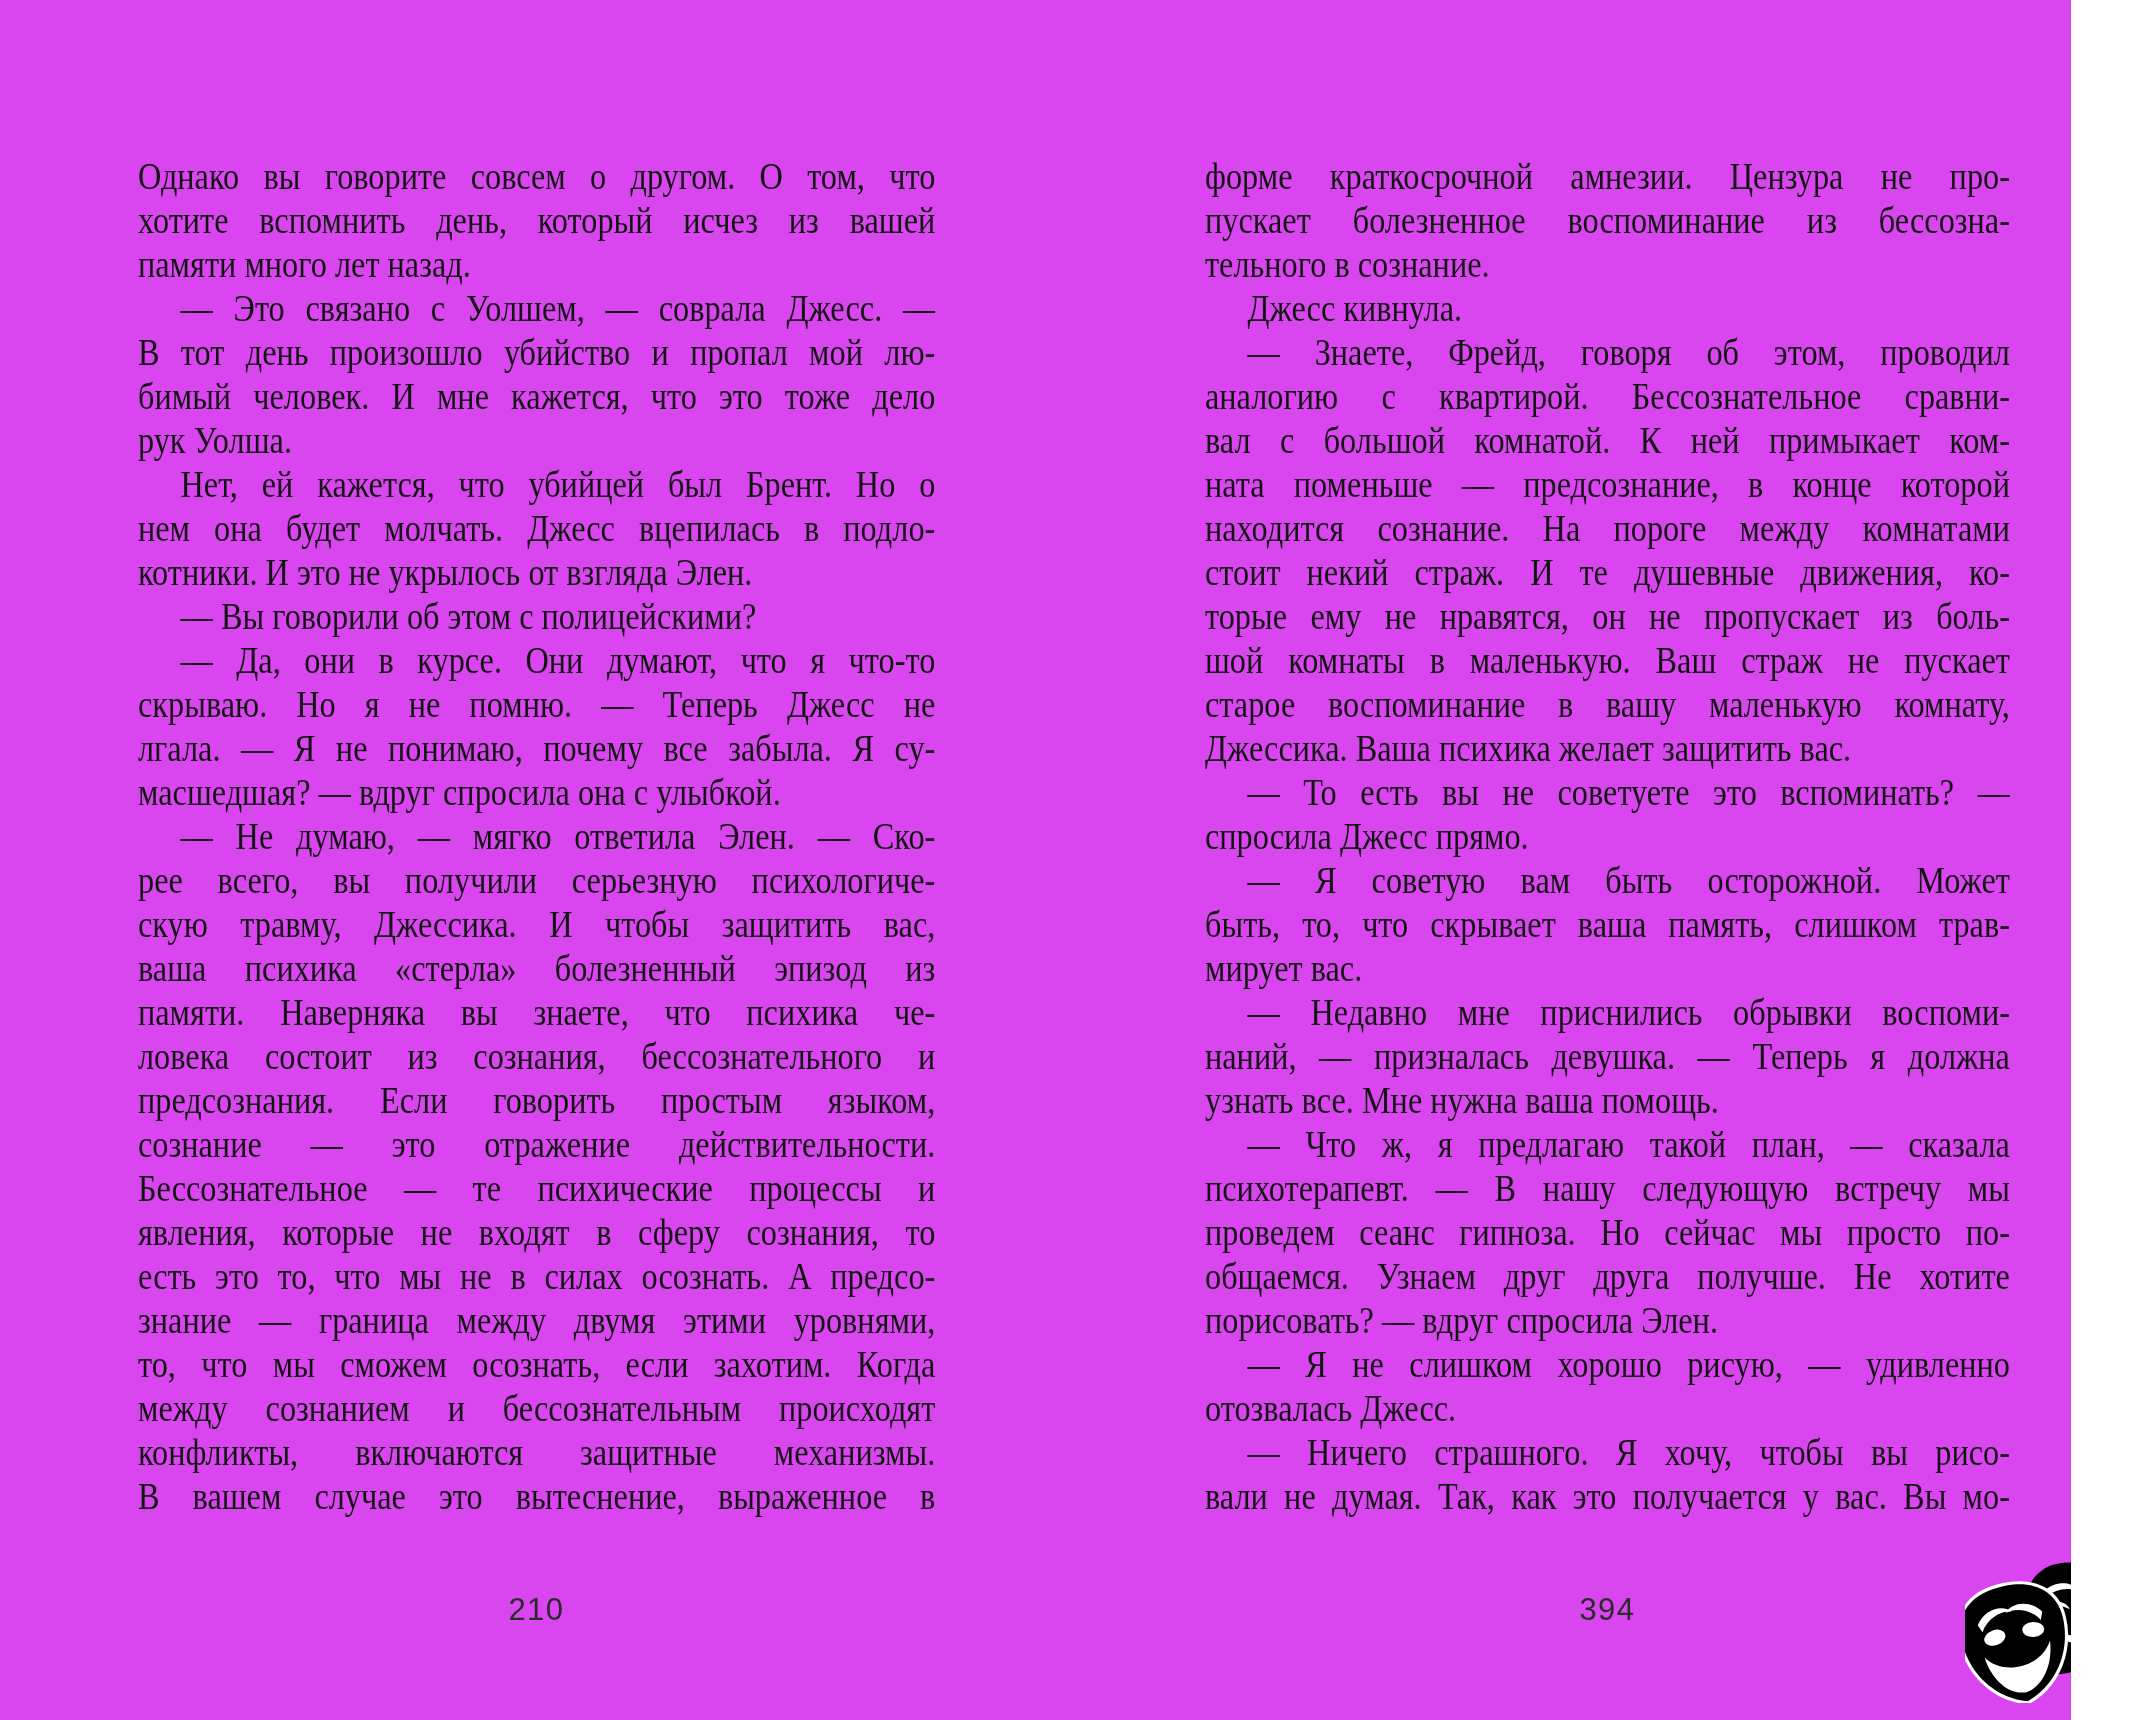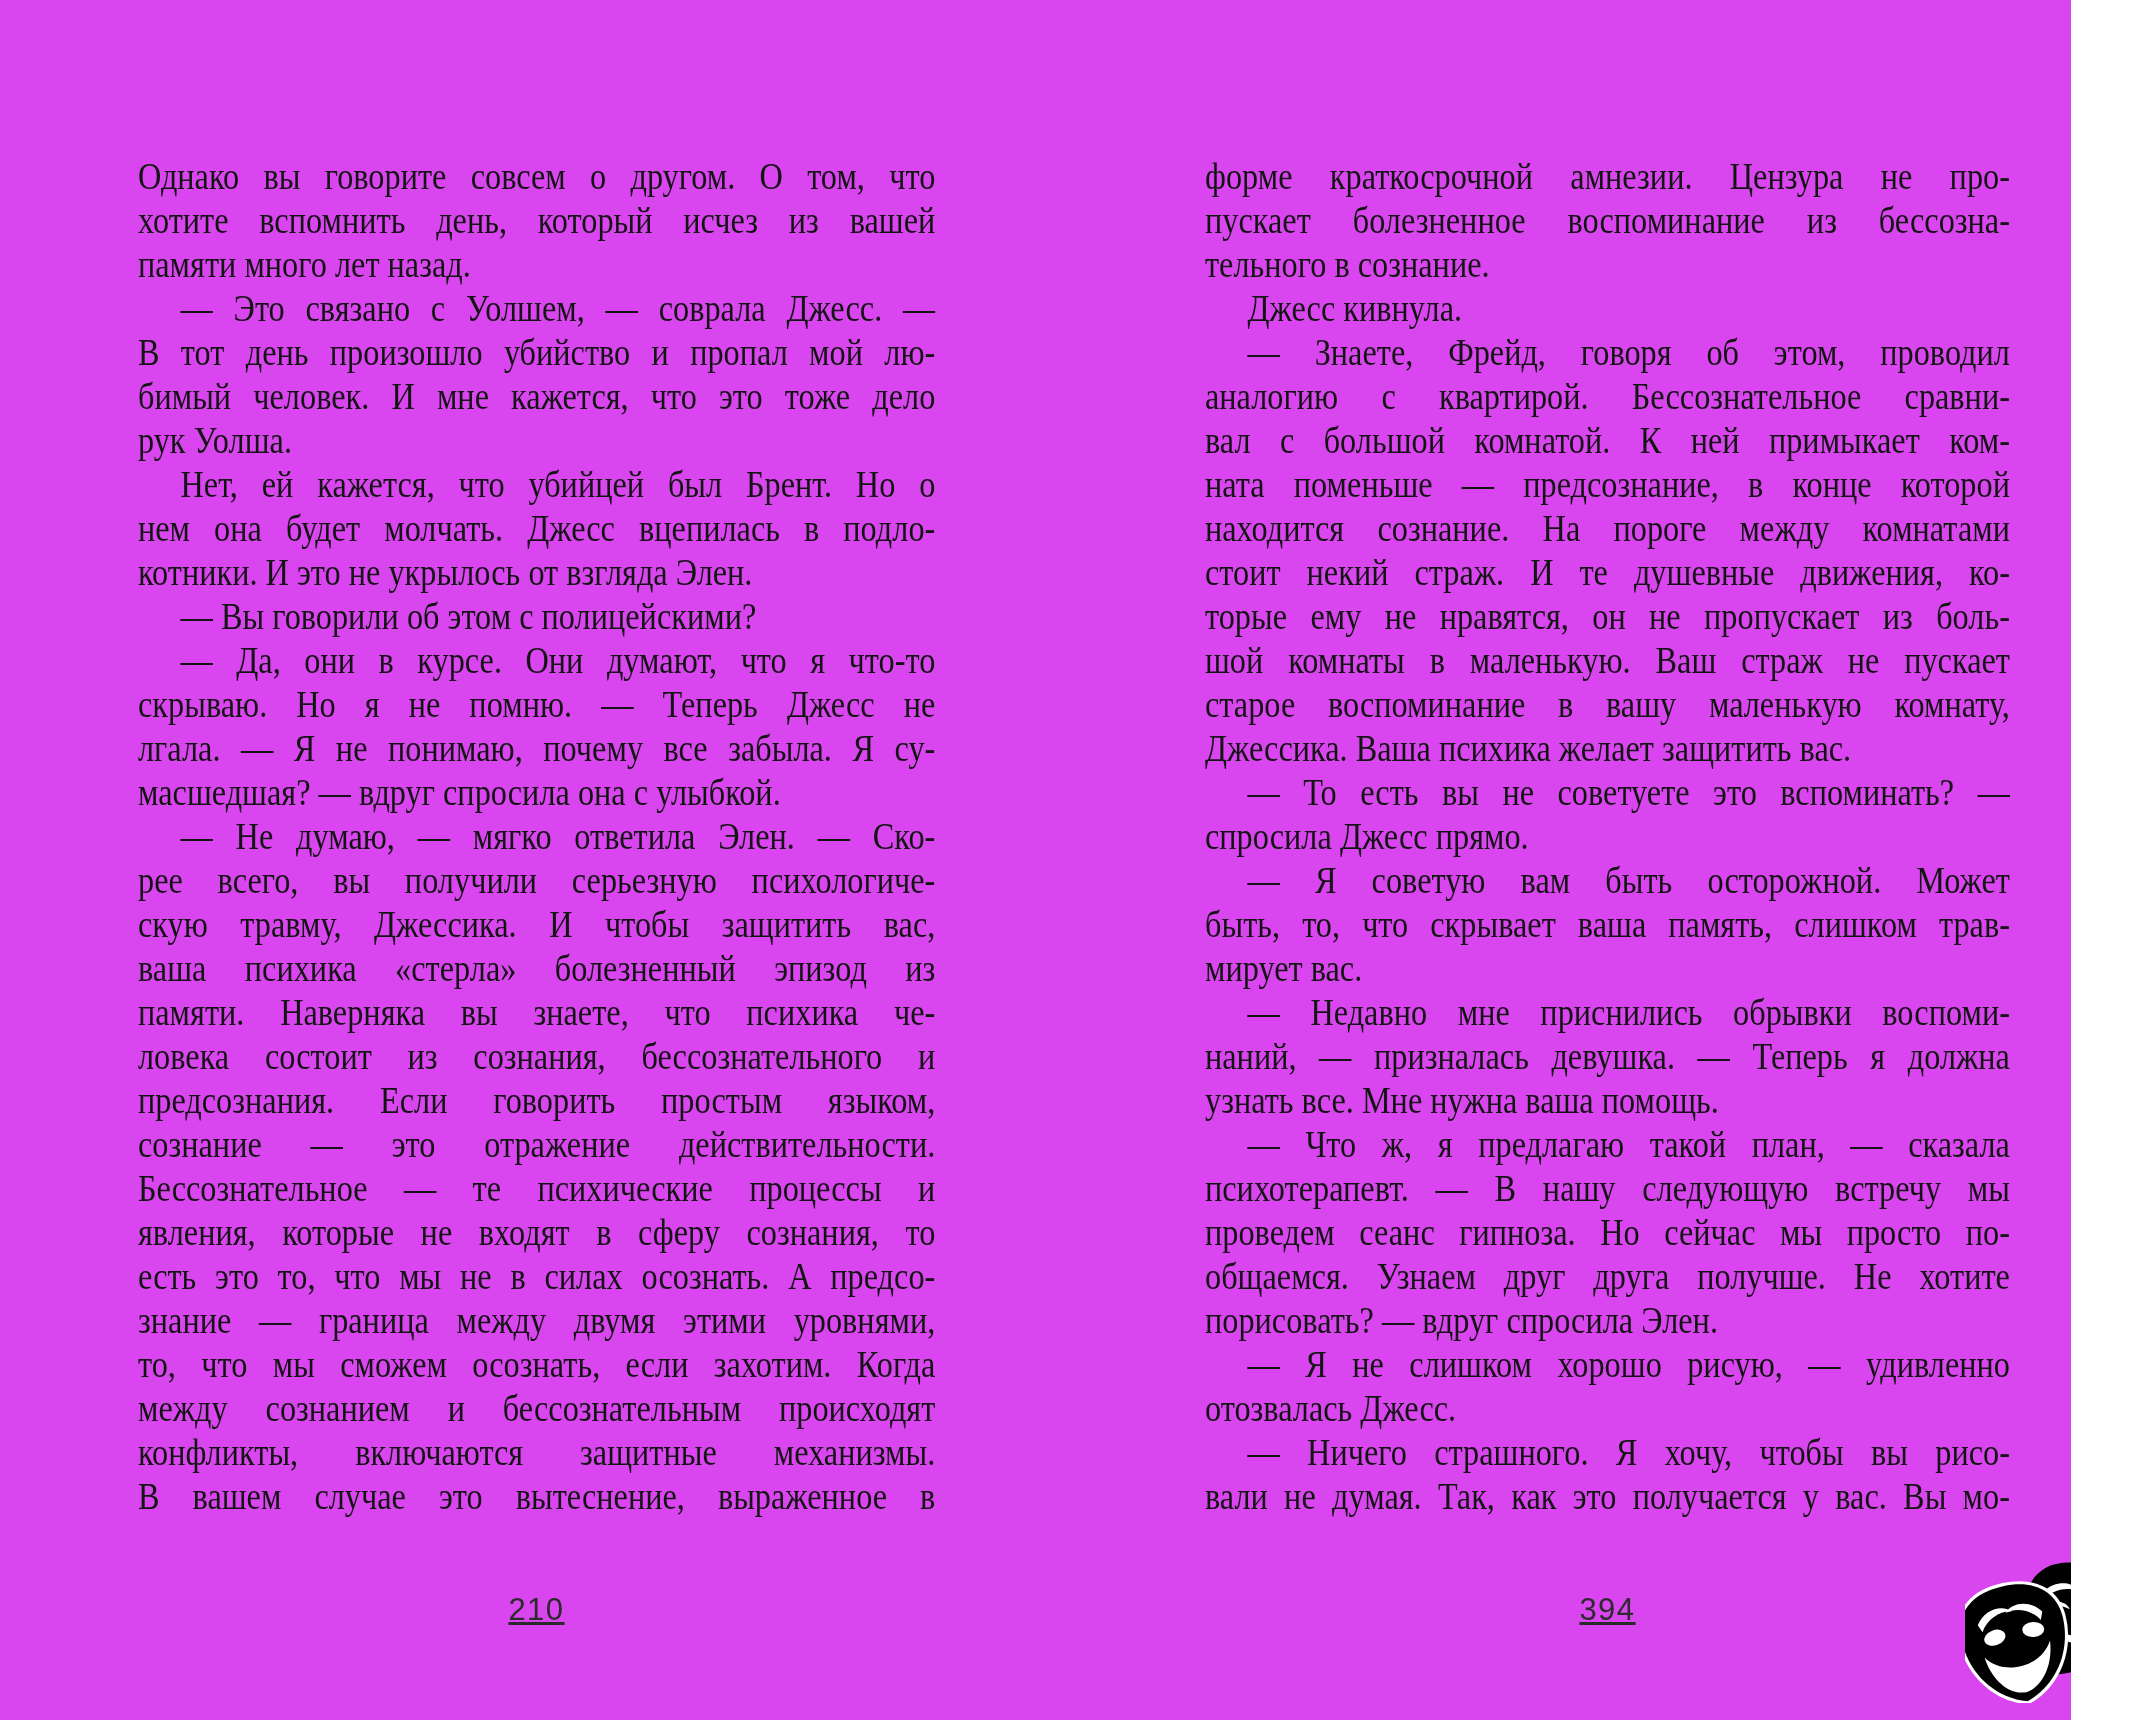--- a/index.html
+++ b/index.html
@@ -37,21 +37,20 @@
   .line.end { text-align-last: left; }
   .line.indent { text-indent: 50px; }
   .folio {
     position: absolute;
     top: 1592px;
     text-align: center;
     font-family: "Liberation Sans", "DejaVu Sans", sans-serif;
     font-size: 31px;
     letter-spacing: 1.5px;
     color: #2b2b2b;
-    text-decoration: underline;
   }
   #folio-left  { left: 138px;  width: 797px; }
   #folio-right { left: 1205px; width: 805px; }
   #masks-logo {
     position: absolute;
     left: 1965px;
     top: 1561px;
     width: 157px;
     height: 142px;
   }

